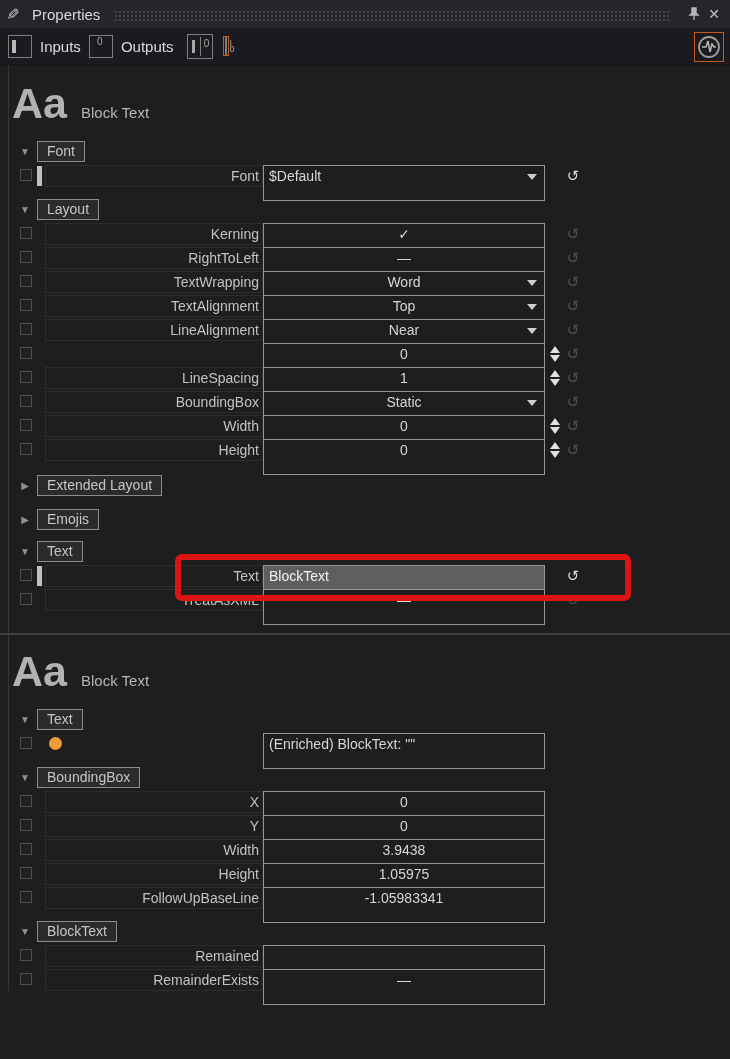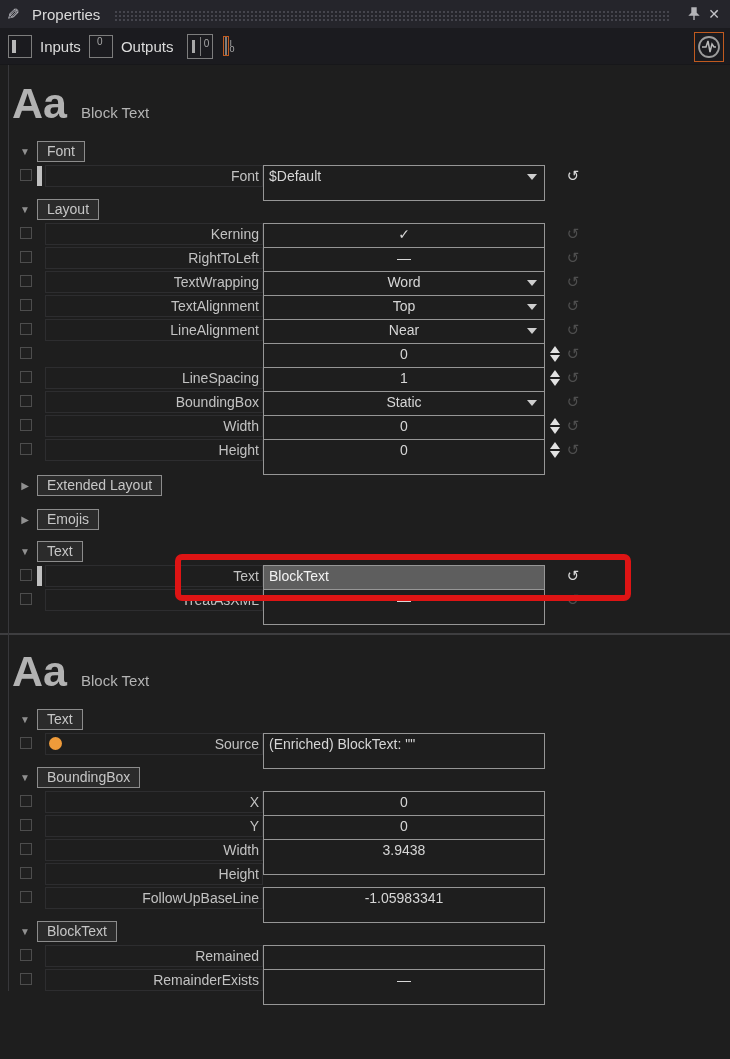--- a/index.html
+++ b/index.html
@@ -381,21 +381,20 @@
   <div class="section">
     <div class="sec-head">
       <span class="arrow">▼</span>
       <span class="sec-btn">Text</span>
     </div>
     <div class="rows">
   <div class="row kind-readonly align-left">
     <span class="cb"></span>
 
     <span class="dot" style="display: block;"></span>
-    <span class="lbl">Source</span>
     <span class="field">
       <span class="val">(Enriched) BlockText: ""</span>
 
     </span>
 
   </div>
 </div>
   </div>
 
   <div class="section">
@@ -434,20 +433,24 @@
       <span class="val">3.9438</span>
 
     </span>
 
   </div>
 
   <div class="row kind-readonly">
     <span class="cb"></span>
 
     <span class="lbl">Height</span>
+    <span class="field">
+      <span class="val">1.05975</span>
+
+    </span>
 
   </div>
 
   <div class="row kind-readonly">
     <span class="cb"></span>
 
     <span class="lbl">FollowUpBaseLine</span>
     <span class="field">
       <span class="val">-1.05983341</span>
 

